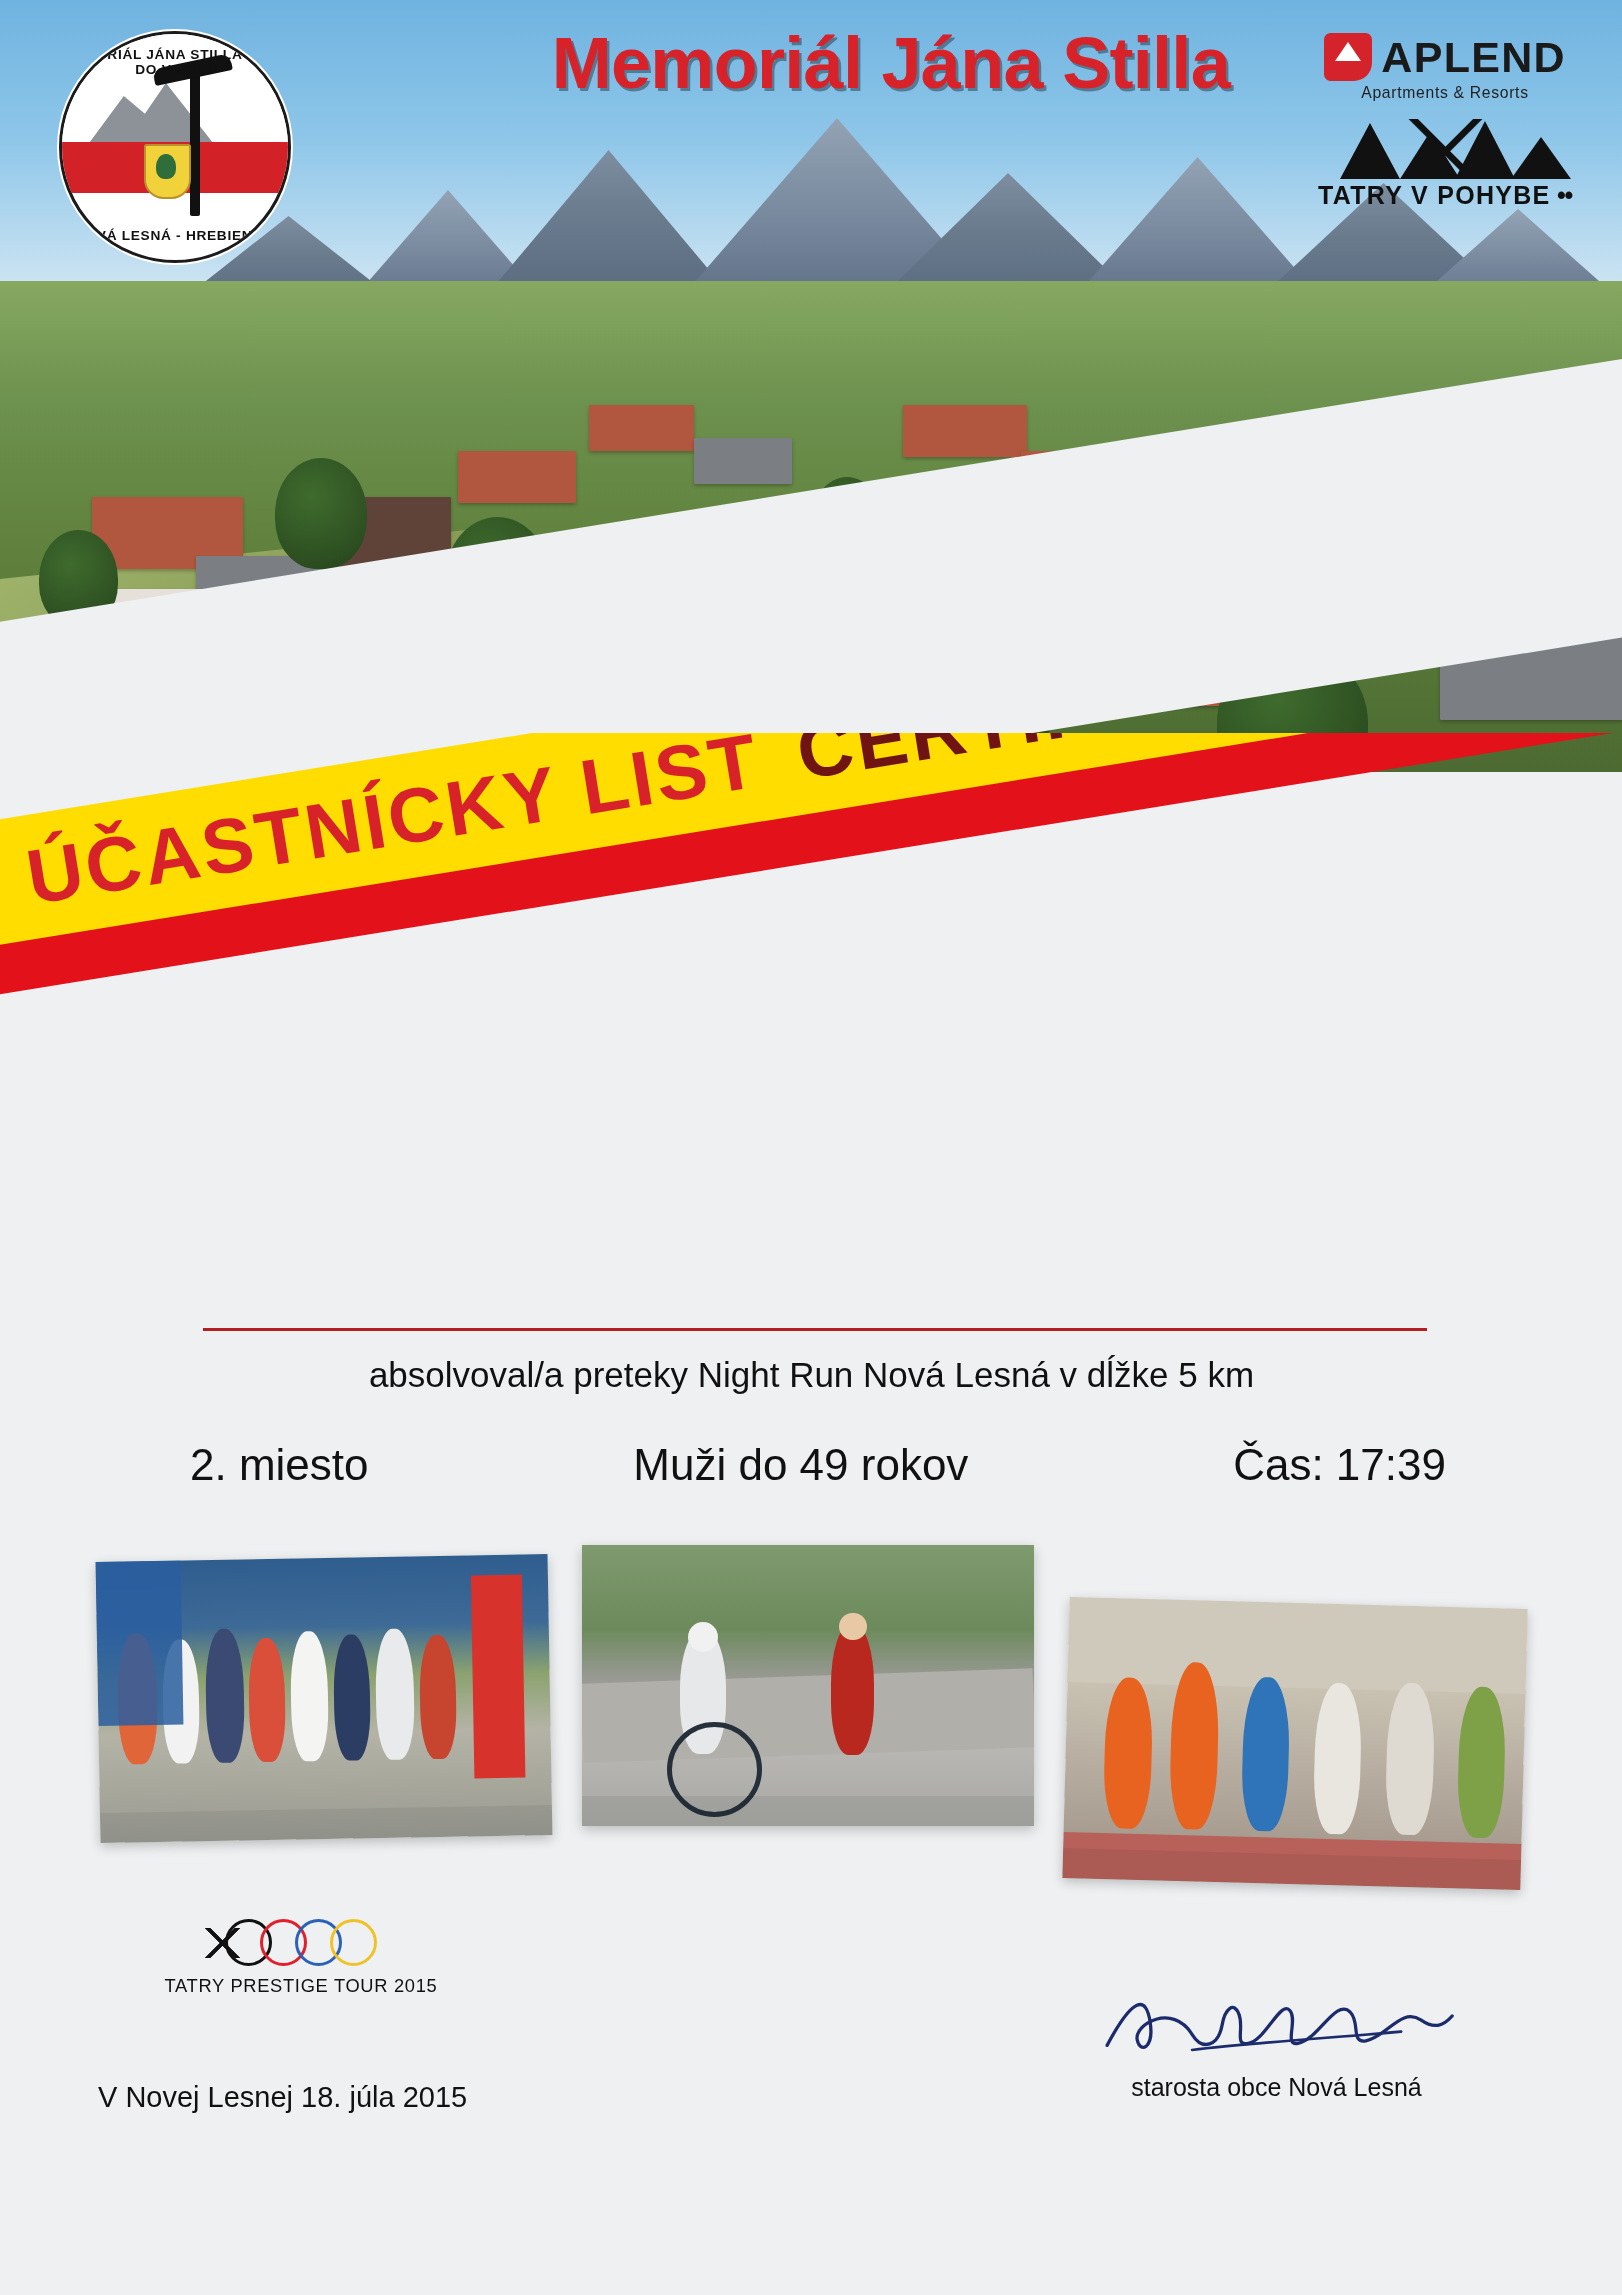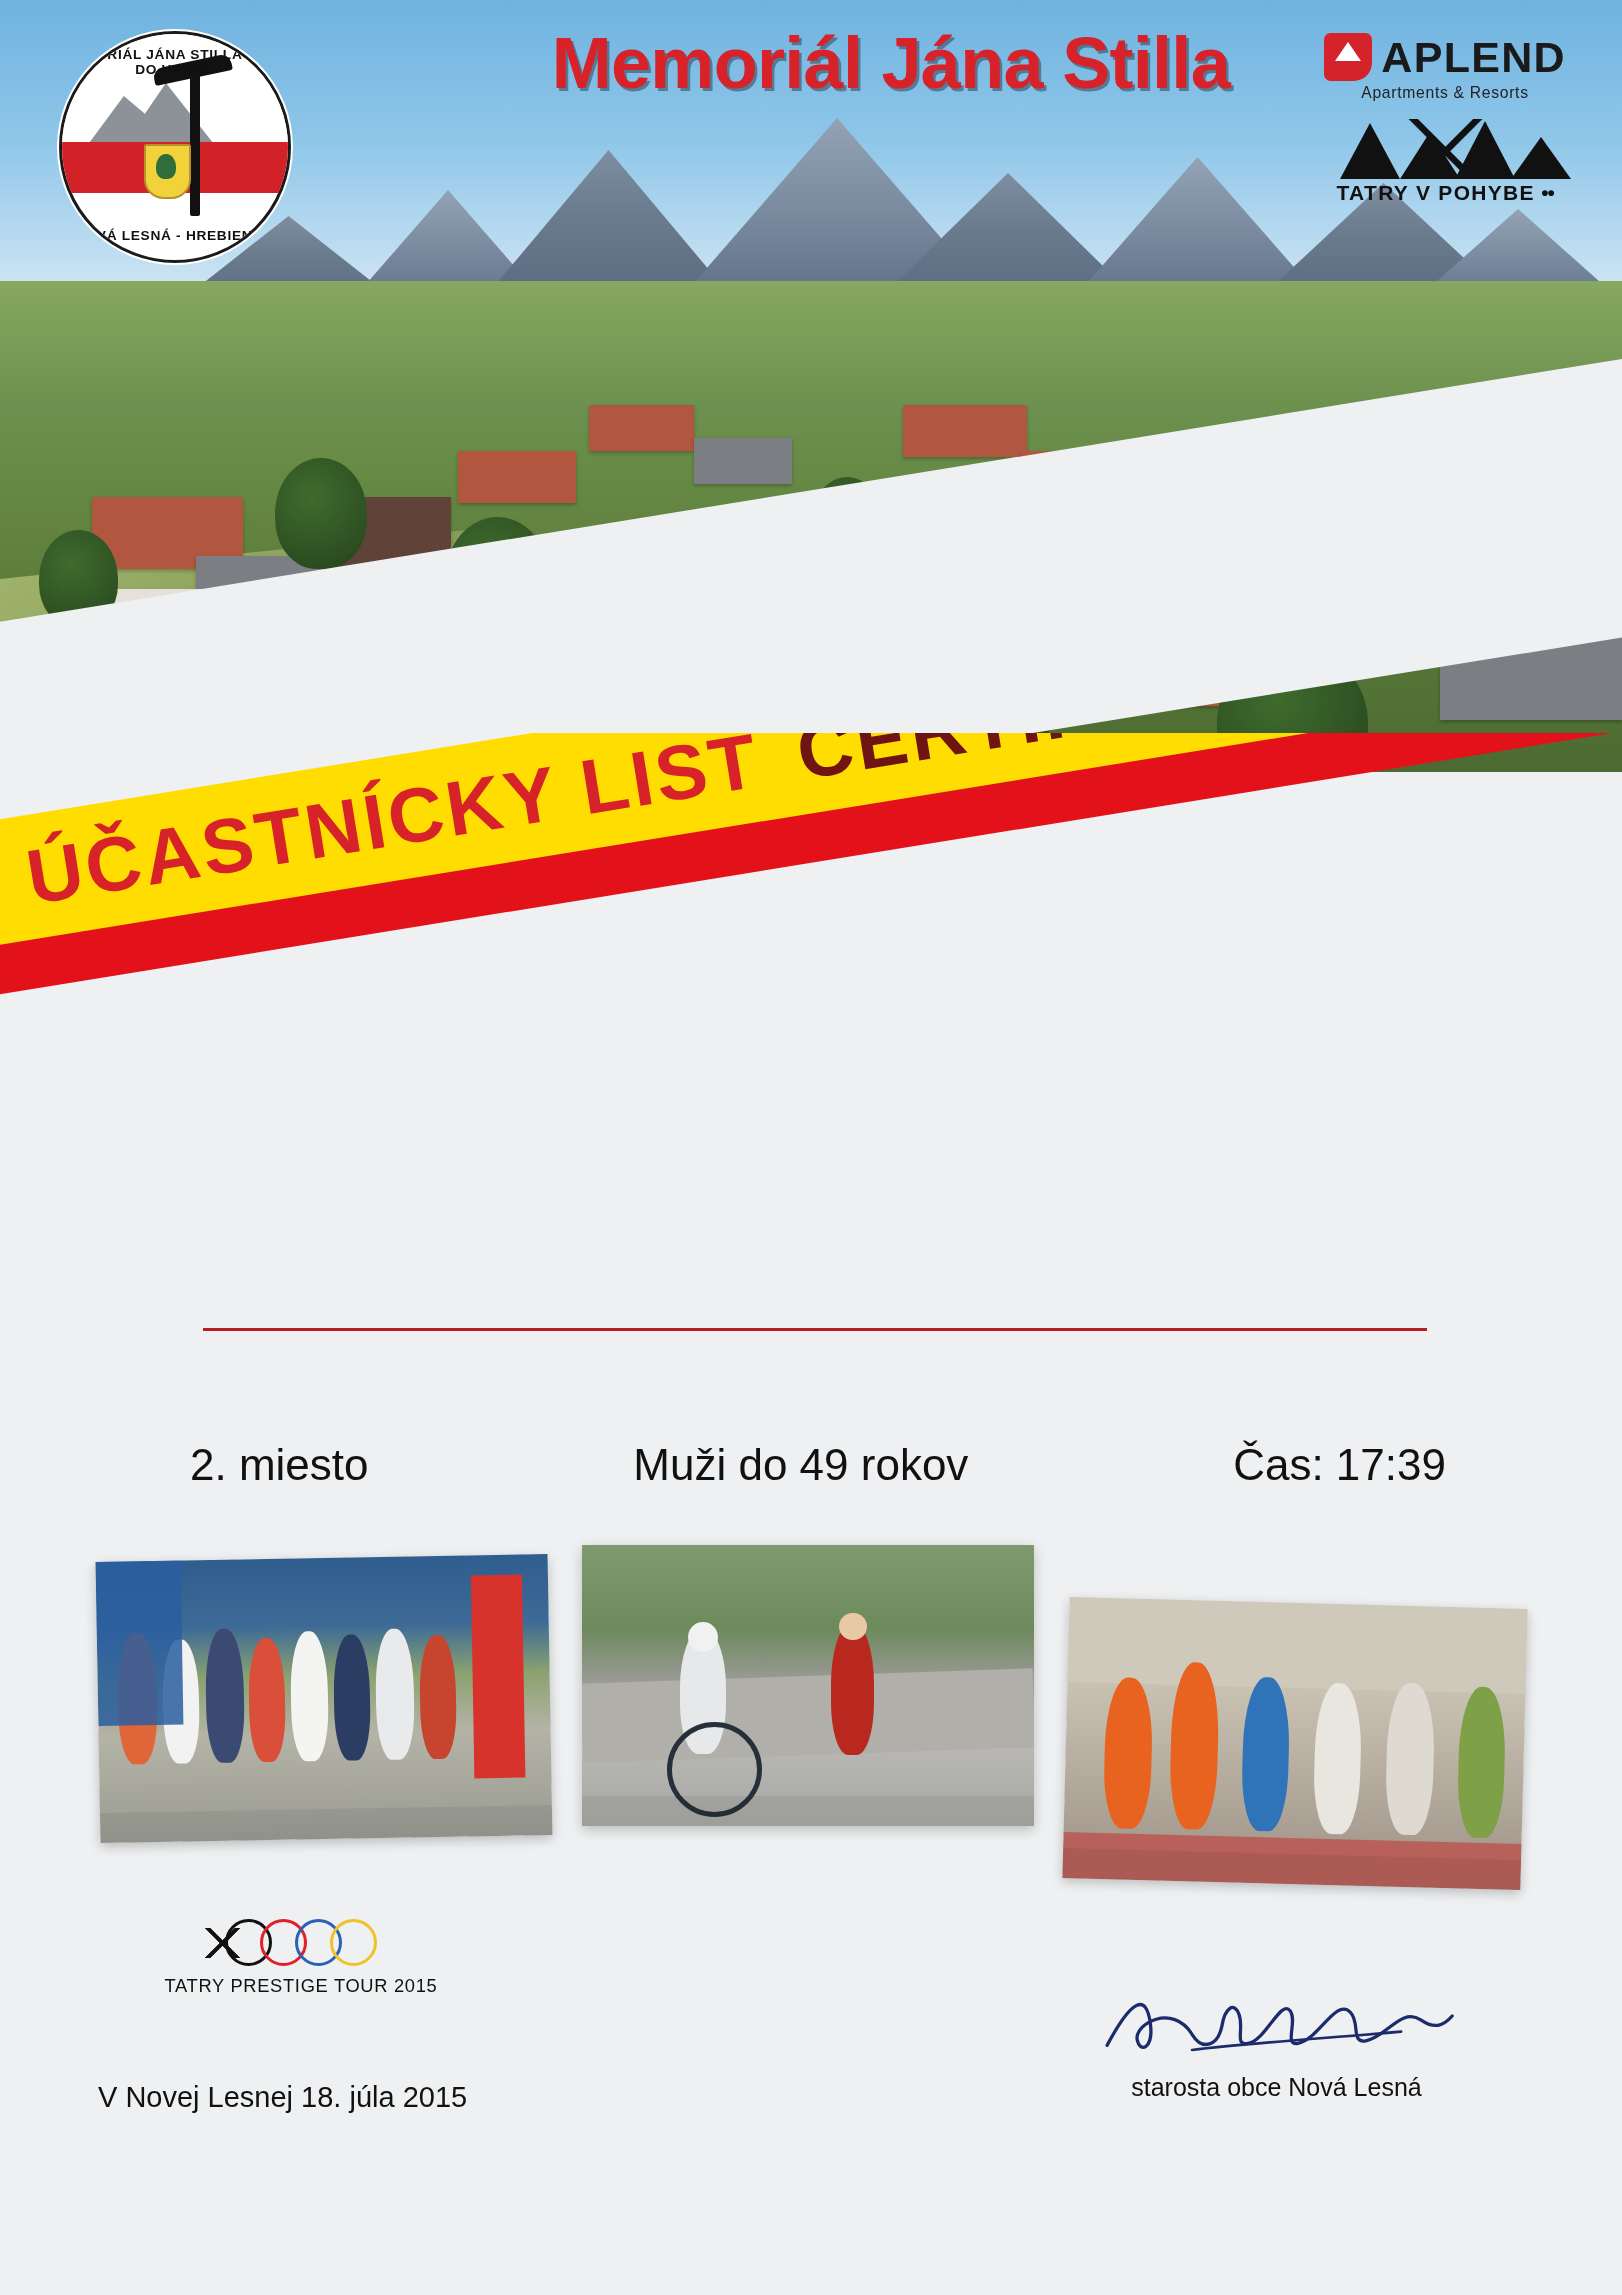--- a/index.html
+++ b/index.html
@@ -269,21 +269,21 @@
   }
   .tatry-peak {
     position: absolute;
     bottom: 0;
     width: 0; height: 0;
     border-left: 30px solid transparent;
     border-right: 30px solid transparent;
     border-bottom: 56px solid #111;
   }
   .tatry-name {
-    font-size: 21px;
+    font-size: 25px;
     font-weight: bold;
     letter-spacing: 1.3px;
     color: #111;
     margin-top: 2.6px;
     white-space: nowrap;
   }
   .tatry-dots {
     display: inline-block;
     margin-left: 6.5px;
     letter-spacing: -1.3px;
@@ -600,20 +600,21 @@
   <div class="band-wrap">
     <div class="band-red"></div>
     <div class="band-yellow"></div>
     <div class="band-text">
       <div class="sk">ÚČASTNÍCKY LIST</div>
       <div class="en">CERTIFICATE</div>
     </div>
   </div>
 
   <div class="name-rule"></div>
+  <div class="subtitle">absolvoval/a preteky Night Run Nová Lesná v dĺžke 5 km</div>
 
   <div class="result-row">
     <div class="result-place">2. miesto</div>
     <div class="result-category">Muži do 49 rokov</div>
     <div class="result-time">Čas: 17:39</div>
   </div>
 
   <div class="photo-strip">
     <div class="ph ph1">
       <div class="blob" style="left:19.6px; top:72px; width:39px; height:131px; background:#e0663a;"></div>

